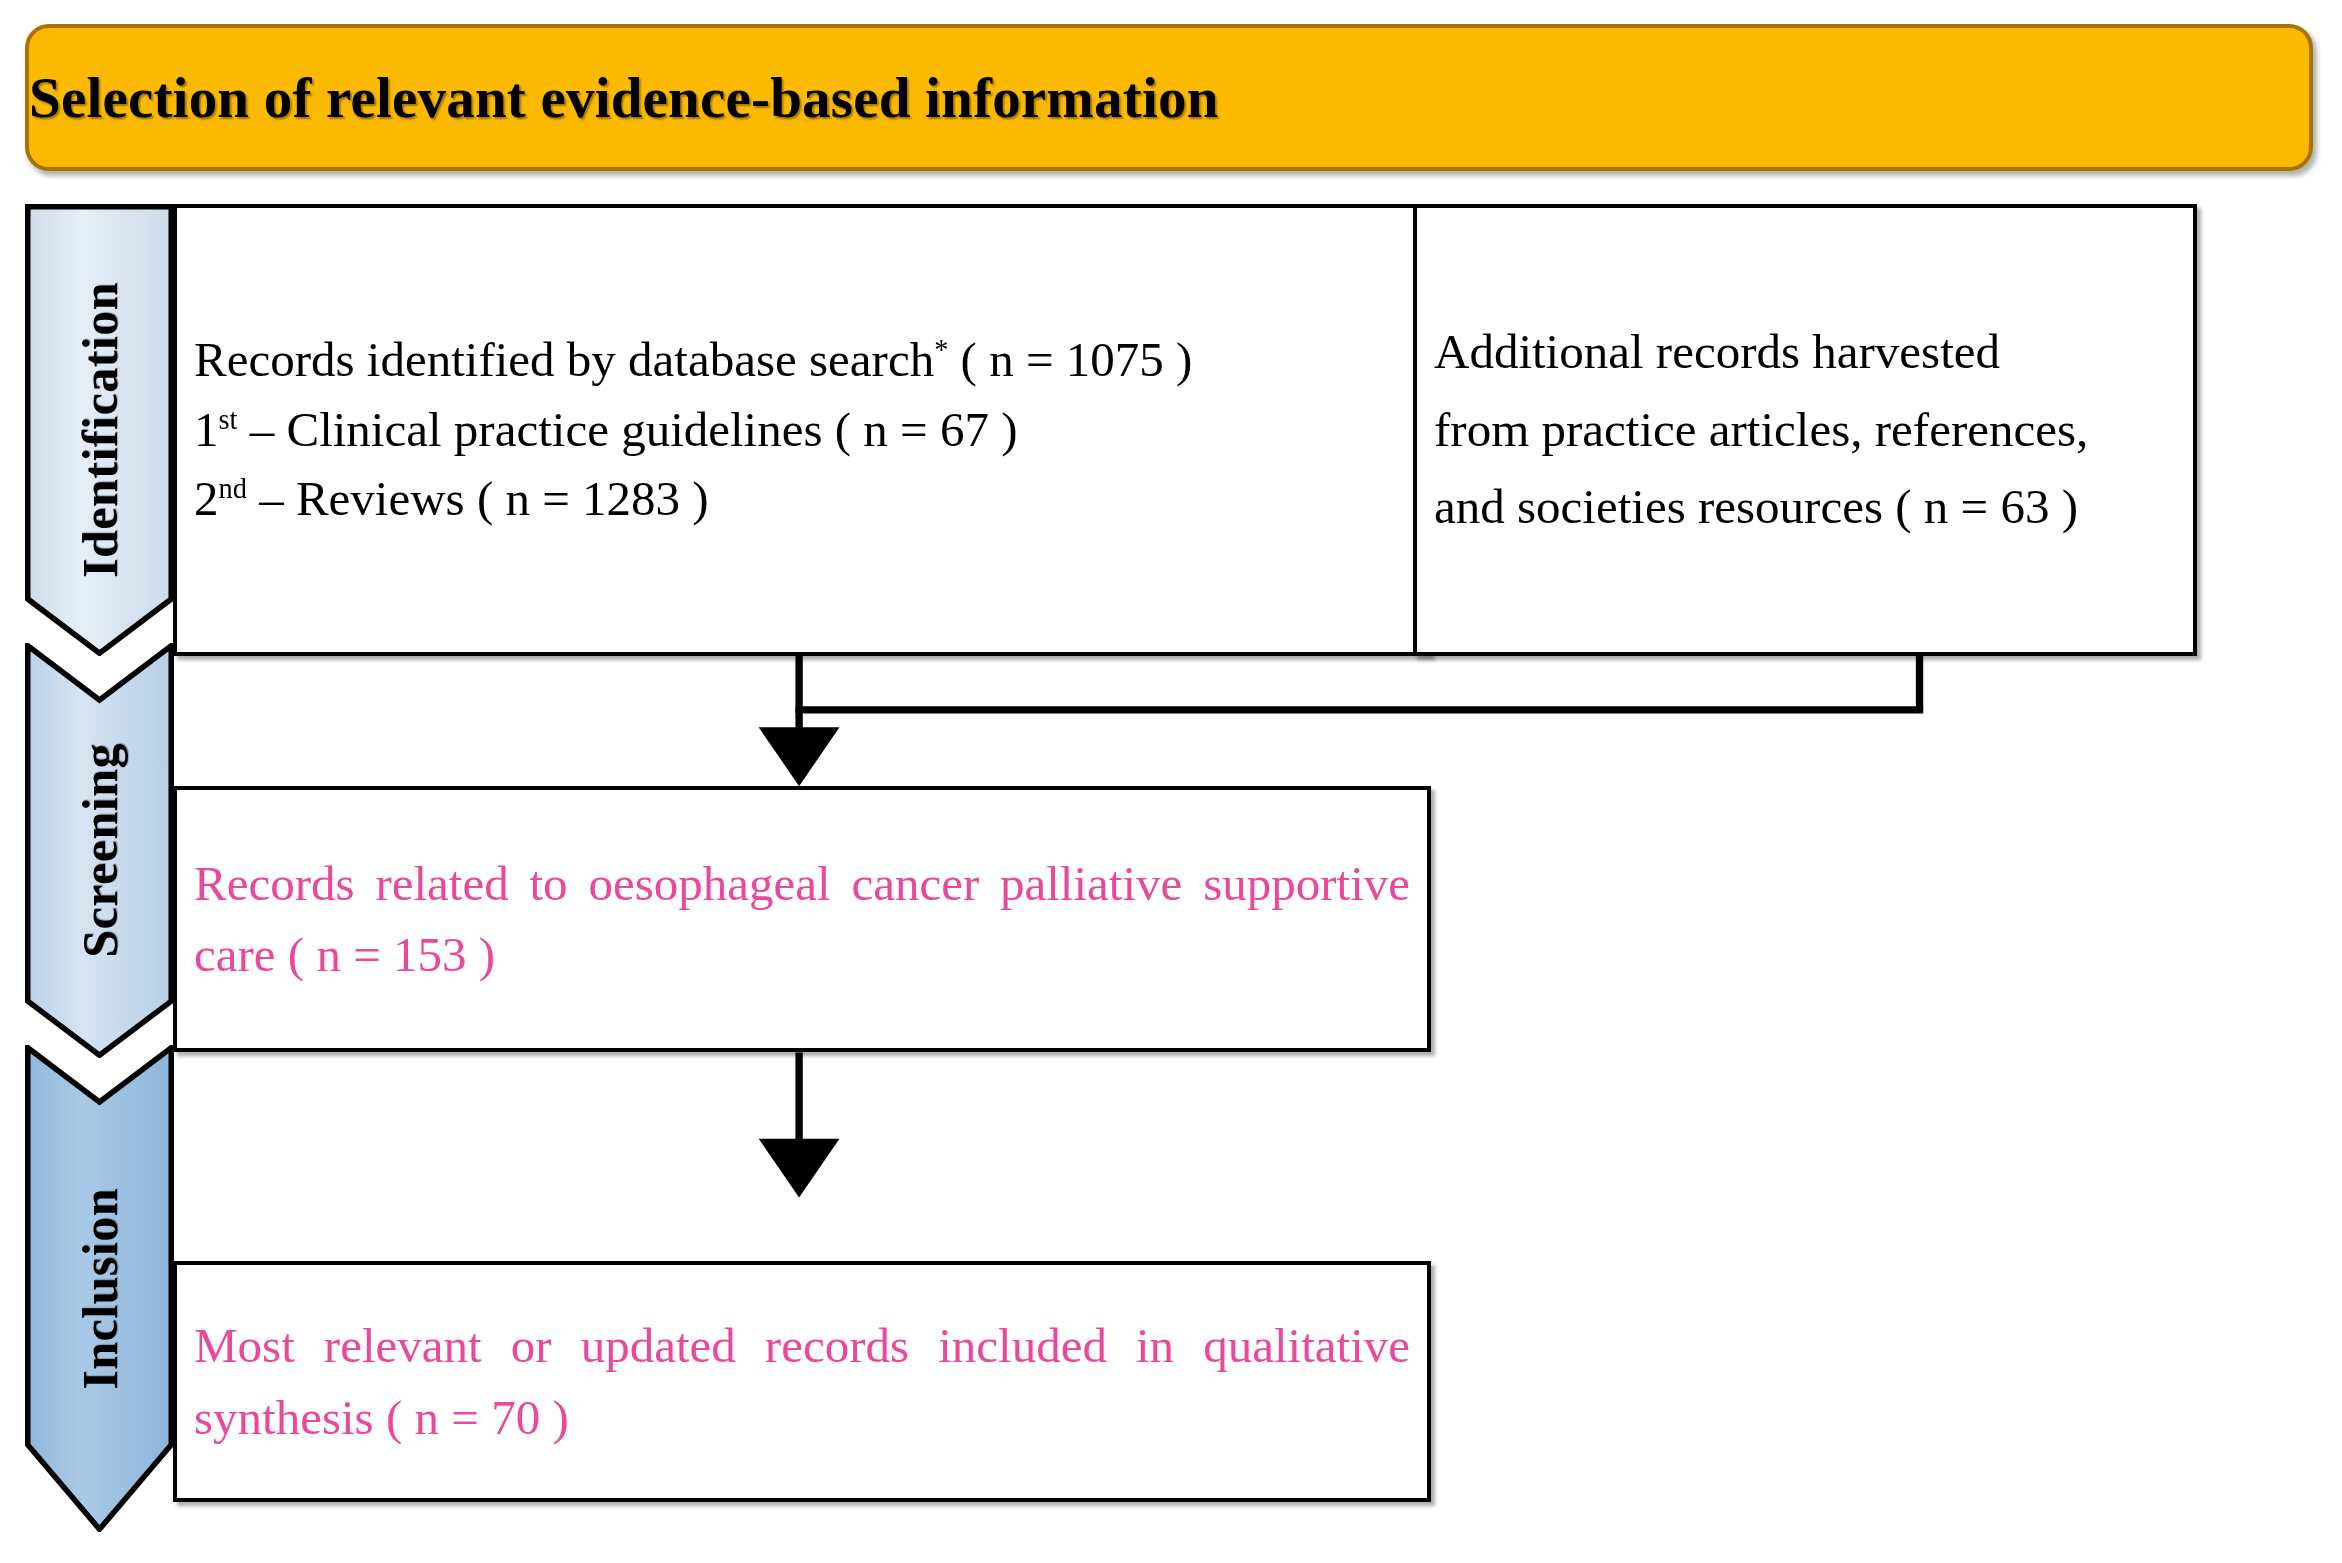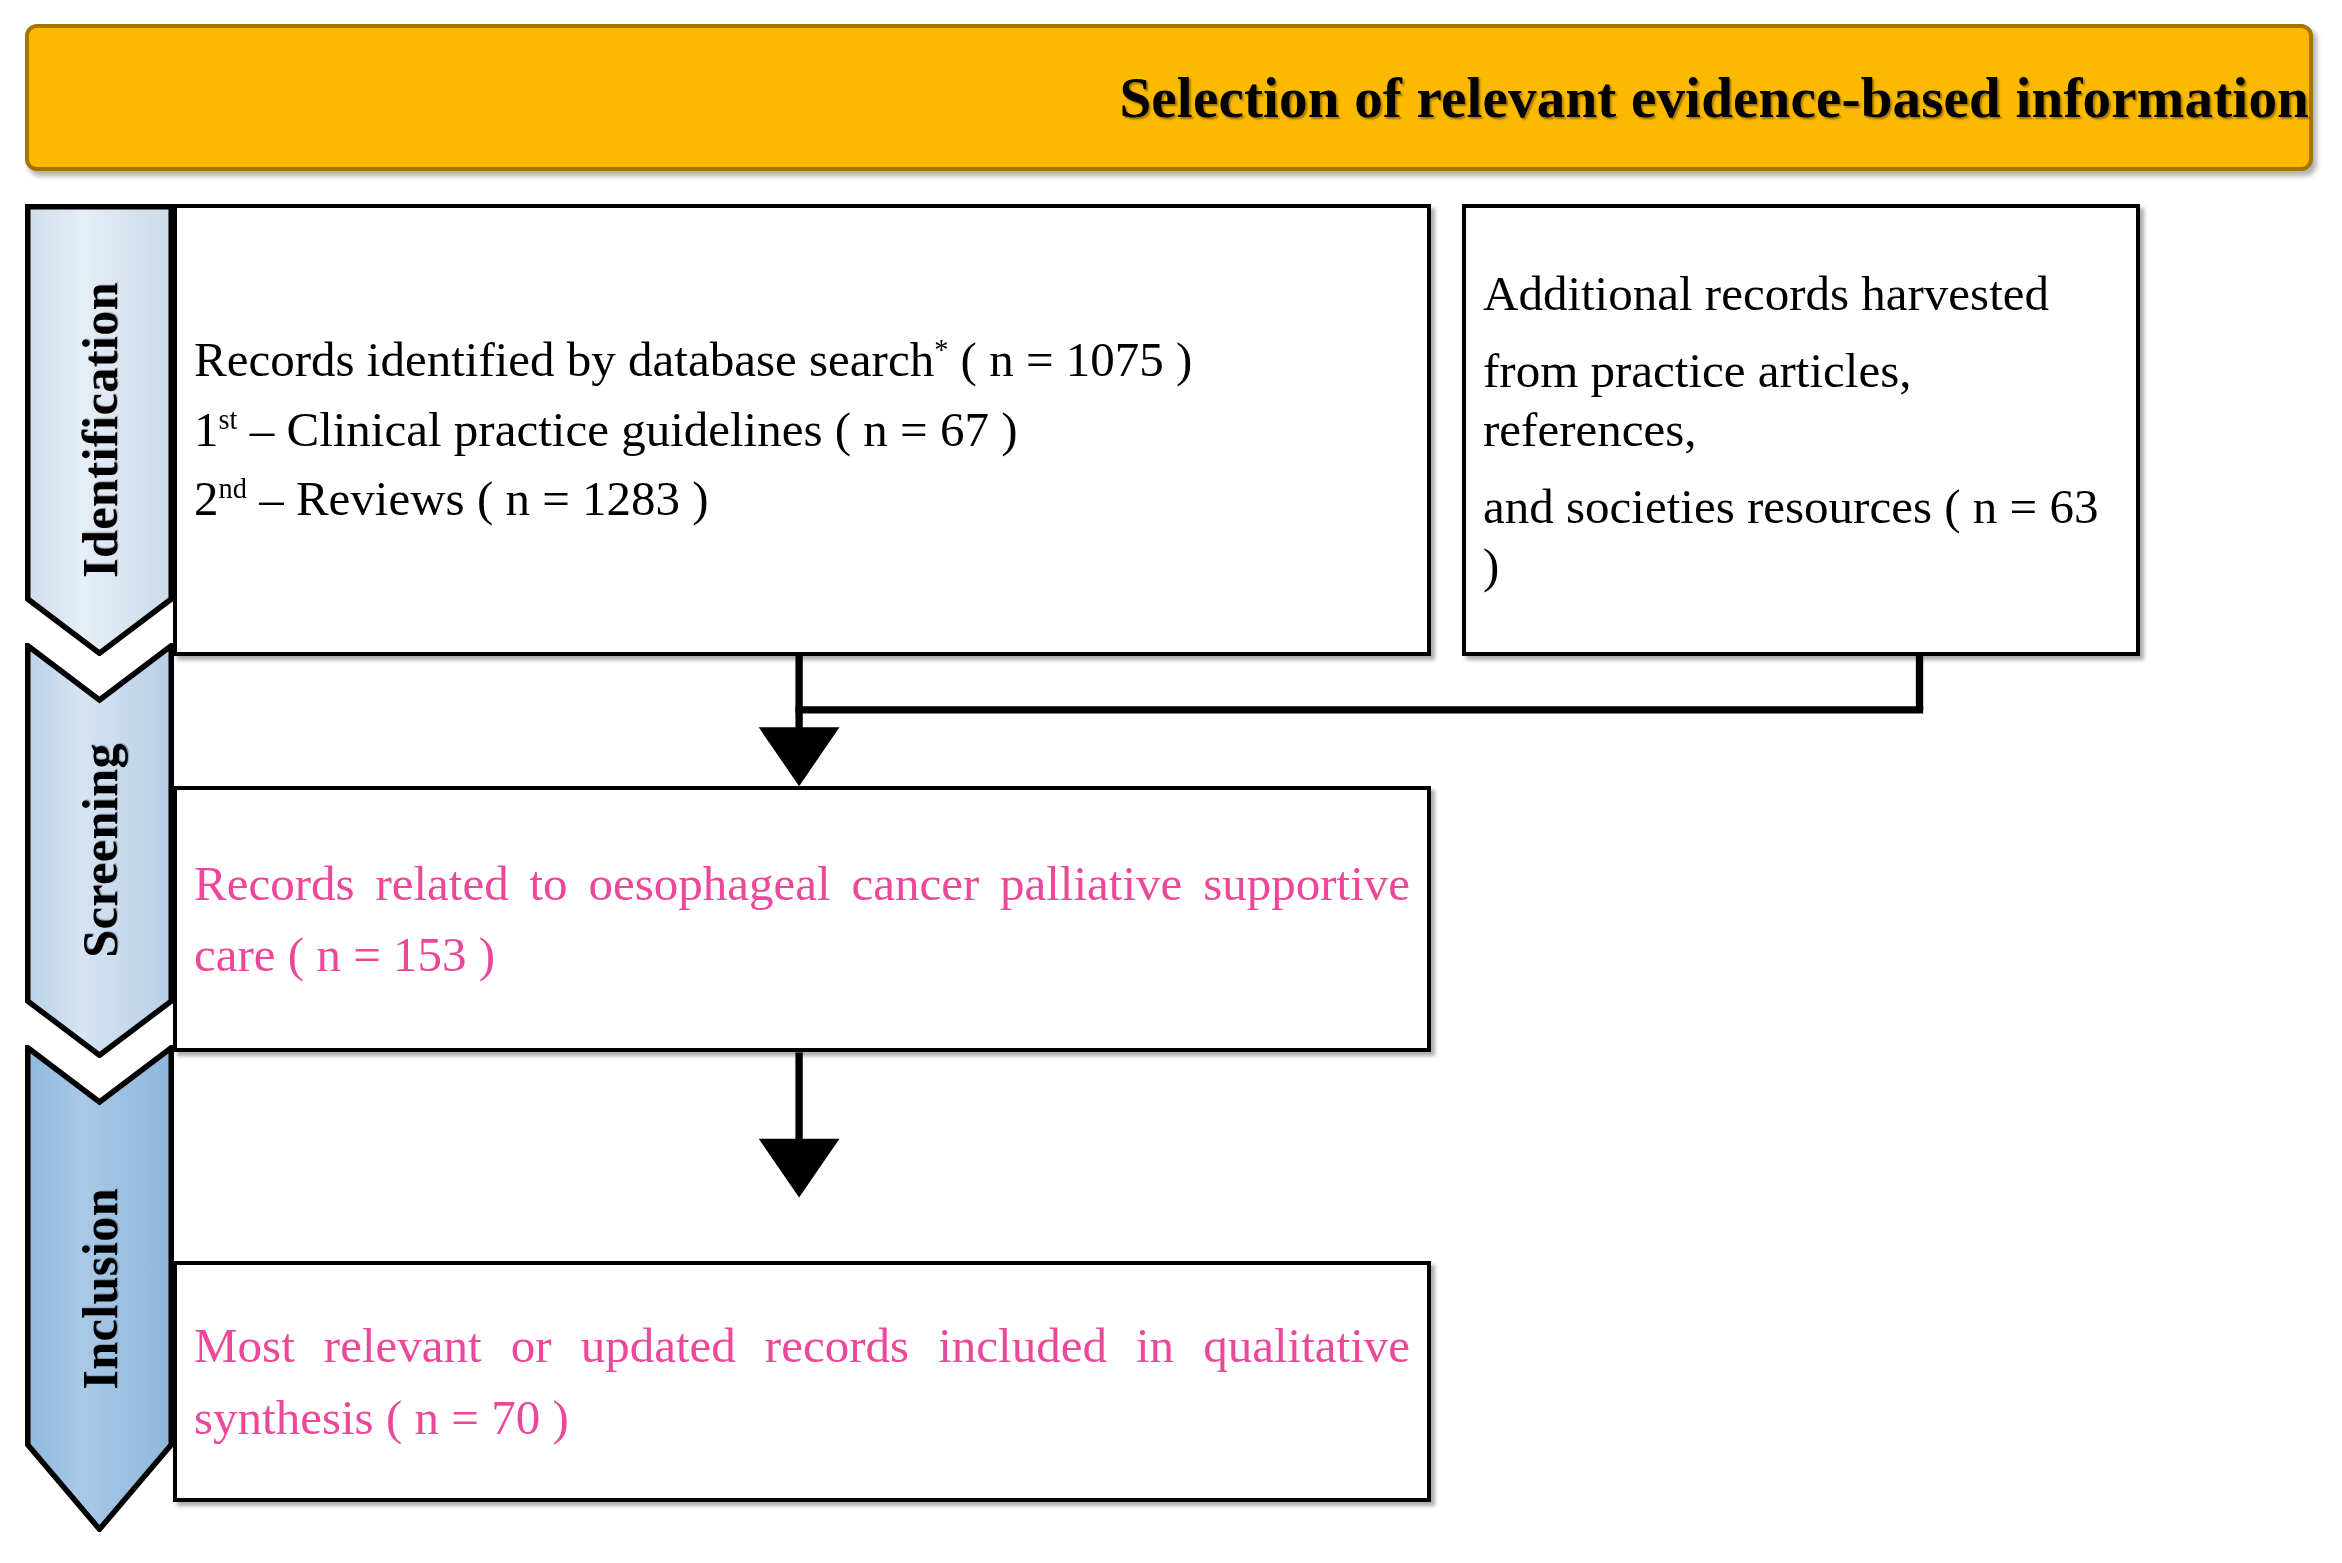--- a/index.html
+++ b/index.html
@@ -25,24 +25,24 @@
   
   .title-banner {
     position: absolute;
     left: 25px;
     top: 24px;
     width: 2288px;
     height: 147px;
     box-sizing: border-box;
     background: #fbb900;
     border: 4.6px solid #a87400;
-    border-radius: 12px;
+    border-radius: 24px;
     display: flex;
     align-items: center;
-    justify-content: flex-end;
+    justify-content: flex-start;
     box-shadow: 3.7px 4.6px 5.5px rgba(0,0,0,0.30);
   }
   .title-banner .title-text {
     font-family: "Liberation Serif", "DejaVu Serif", serif;
     font-weight: bold;
     font-size: 57px;
     color: #000000;
     letter-spacing: 0.2px;
     text-shadow: 1.8px 1.8px 1.8px rgba(0,0,0,0.35);
     white-space: nowrap;
@@ -103,22 +103,22 @@
   }
 
   #box-identification-left {
     left: 173px; top: 204px;
     width: 1258px; height: 452px;
   }
   #box-identification-left .box-body { justify-content: center; }
   #box-identification-left .box-line { margin: 5.5px 0; }
 
   #box-identification-right {
-    left: 1462px; top: 204px;
-    width: 678px; height: 452px;
+    left: 1413px; top: 204px;
+    width: 784px; height: 452px;
   }
   #box-identification-right .box-line { margin: 9.2px 0; }
 
   #box-screening {
     left: 173px; top: 786px;
     width: 1258px; height: 266px;
   }
   #box-inclusion {
     left: 173px; top: 1261px;
     width: 1258px; height: 241px;

